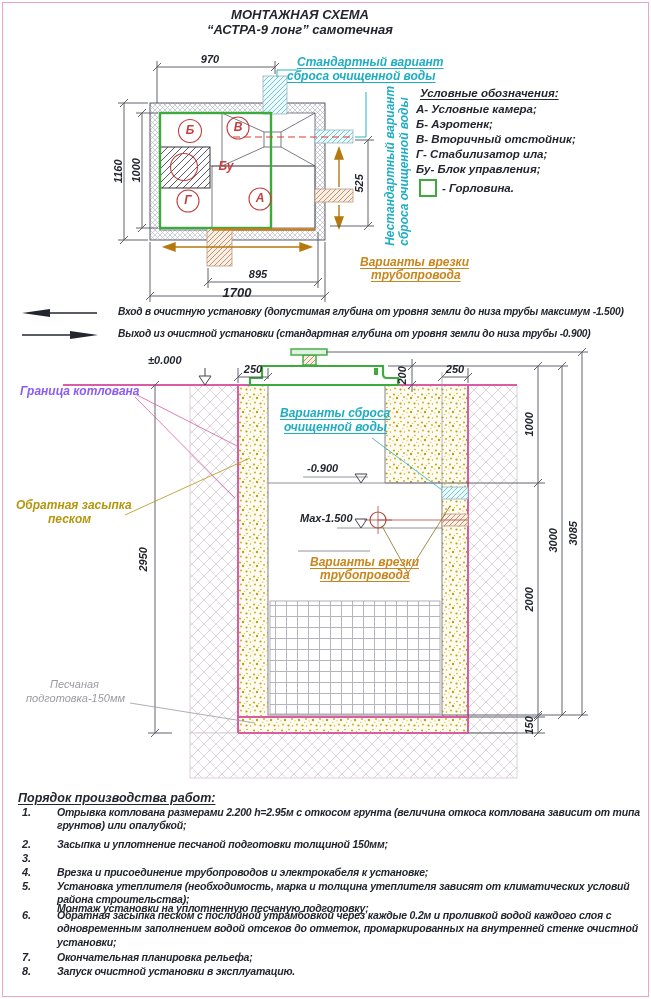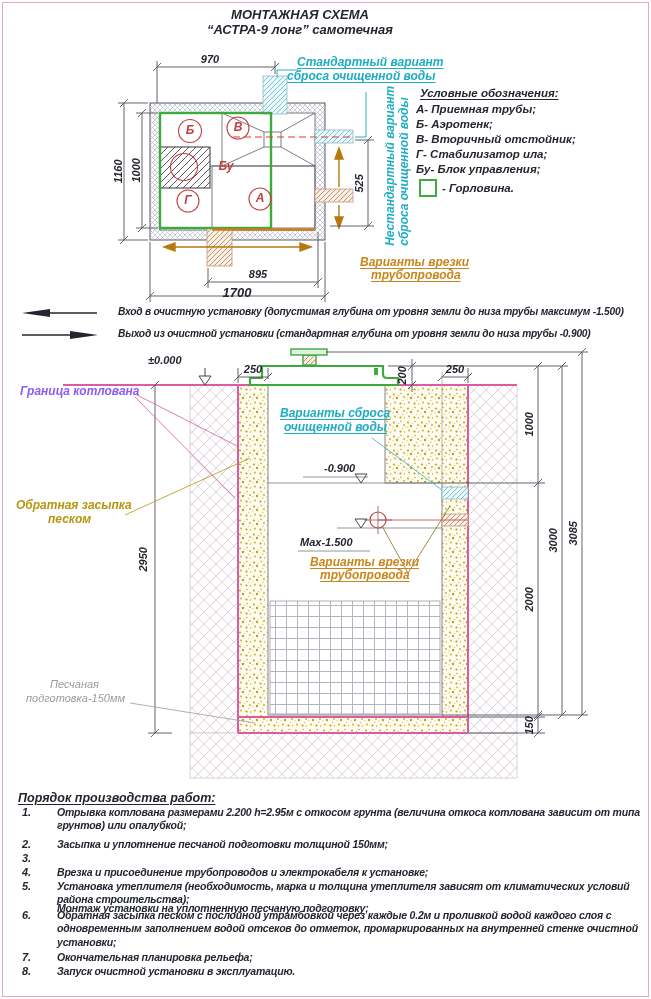--- a/index.html
+++ b/index.html
@@ -208,21 +208,21 @@
   </g>
 </svg>
 
 <div class="t s13 ctr" style="left:150px;top:8px;width:300px;">МОНТАЖНАЯ СХЕМА</div>
 <div class="t s13 ctr" style="left:150px;top:23px;width:300px;">“АСТРА-9 лонг” самотечная</div>
 
 <div class="t s12 cyan u" style="left:297px;top:56px;">Стандартный вариант</div>
 <div class="t s12 cyan u" style="left:287px;top:70px;">сброса очищенной воды</div>
 
 <div class="t s115 u" style="left:420px;top:87px;font-style:italic;">Условные обозначения:</div>
-<div class="t s115" style="left:416px;top:103px;">А- Приемная трубы;</div>
+<div class="t s115" style="left:416px;top:103px;">А- Условные камера;</div>
 <div class="t s115" style="left:416px;top:118px;">Б- Аэротенк;</div>
 <div class="t s115" style="left:416px;top:133px;">В- Вторичный отстойник;</div>
 <div class="t s115" style="left:416px;top:148px;">Г- Стабилизатор ила;</div>
 <div class="t s115" style="left:416px;top:163px;">Бу- Блок управления;</div>
 <div class="legend-square"></div>
 <div class="t s115" style="left:442px;top:182px;">- Горловина.</div>
 
 <div class="t s12 red ctr" style="left:179px;top:124px;width:22px;">Б</div>
 <div class="t s12 red ctr" style="left:227px;top:121px;width:22px;">В</div>
 <div class="t s12 red ctr" style="left:170px;top:160px;width:28px;padding-left:42px;">Бу</div>
@@ -252,22 +252,22 @@
 <div class="t s11 ctr" style="left:441px;top:363px;width:28px;">250</div>
 <div class="t s11 rot" style="left:372px;top:369px;width:60px;">200</div>
 
 <div class="t s12 pink" style="left:20px;top:385px;">Граница котлована</div>
 <div class="t s12 olive" style="left:16px;top:499px;">Обратная засыпка</div>
 <div class="t s12 olive" style="left:48px;top:513px;">песком</div>
 
 <div class="t s12 cyan u" style="left:280px;top:407px;">Варианты сброса</div>
 <div class="t s12 cyan u" style="left:284px;top:421px;">очищенной воды</div>
 
-<div class="t s11" style="left:324px;top:462px;">-0.900</div>
-<div class="t s11" style="left:300px;top:536px;">Max-1.500</div>
+<div class="t s11" style="left:307px;top:462px;">-0.900</div>
+<div class="t s11" style="left:300px;top:512px;">Max-1.500</div>
 
 <div class="t s12 orange u" style="left:310px;top:556px;">Варианты врезки</div>
 <div class="t s12 orange u" style="left:320px;top:569px;">трубопровода</div>
 
 <div class="t s11 gray" style="left:50px;top:678px;">Песчаная</div>
 <div class="t s11 gray" style="left:26px;top:692px;">подготовка-150мм</div>
 
 <div class="t s11 rot" style="left:113px;top:553px;width:60px;">2950</div>
 <div class="t s11 rot" style="left:499px;top:418px;width:60px;">1000</div>
 <div class="t s11 rot" style="left:499px;top:593px;width:60px;">2000</div>

